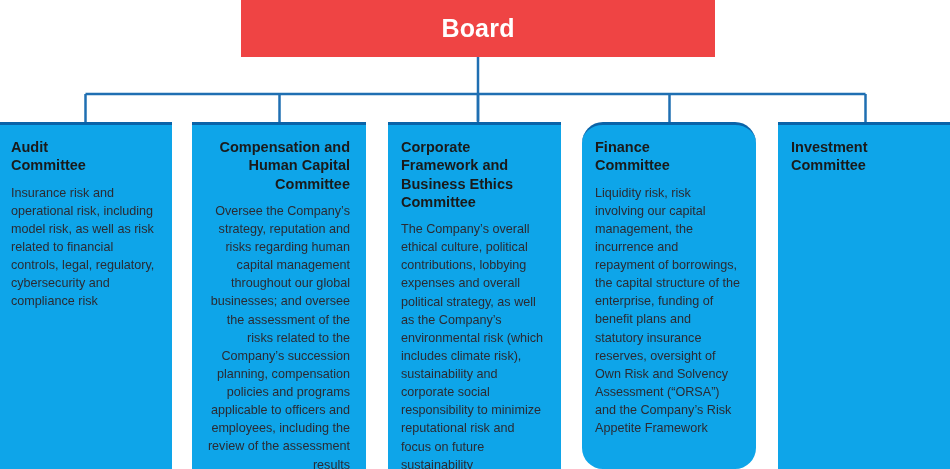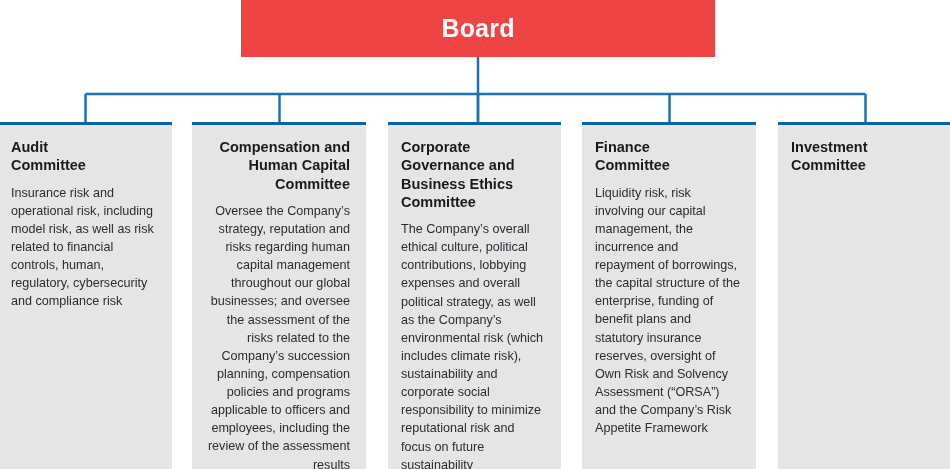--- a/index.html
+++ b/index.html
@@ -49,29 +49,29 @@
     width: 950px;
     height: 469px;
     pointer-events: none;
   }
 
   
   .committee {
     position: absolute;
     top: 122px;
     height: 347px;
-    background: #e5e5e5;
+    background: #0ea5e9;
     border-top: 3px solid #0A63A8;
     box-sizing: border-box;
     padding: 13px 16px 0 13px;
   }
   .committee.c1 { left: 0px;   width: 172px; padding-left: 11px; }
   .committee.c2 { left: 192px; width: 174px; text-align: right; }
   .committee.c3 { left: 388px; width: 173px; }
-  .committee.c4 { left: 582px; width: 174px; }
+  .committee.c4 { left: 582px; width: 174px; border-radius: 21px; }
   .committee.c5 { left: 778px; width: 206px; }
 
   .committee-title {
     color: #1a1a1a;
     font-size: 14.5px;
     font-weight: bold;
     line-height: 1.26;
     margin: 0 0 9px 0;
     white-space: pre-line;
   }
@@ -100,33 +100,33 @@
     <line x1="85.5" y1="94" x2="85.5" y2="122" stroke="#1f6fb2" stroke-width="2.5"></line>
     <line x1="279.5" y1="94" x2="279.5" y2="122" stroke="#1f6fb2" stroke-width="2.5"></line>
     <line x1="478" y1="94" x2="478" y2="122" stroke="#1f6fb2" stroke-width="2.5"></line>
     <line x1="669.5" y1="94" x2="669.5" y2="122" stroke="#1f6fb2" stroke-width="2.5"></line>
     <line x1="865.5" y1="94" x2="865.5" y2="122" stroke="#1f6fb2" stroke-width="2.5"></line>
   </svg>
 
   <div class="committee c1">
     <div class="committee-title">Audit
 Committee</div>
-    <div class="committee-desc">Insurance risk and operational risk, including model risk, as well as risk related to financial controls, human, regulatory, cybersecurity and compliance risk</div>
+    <div class="committee-desc">Insurance risk and operational risk, including model risk, as well as risk related to financial controls, legal, regulatory, cybersecurity and compliance risk</div>
   </div>
 
   <div class="committee c2">
     <div class="committee-title">Compensation and
 Human Capital
 Committee</div>
     <div class="committee-desc">Oversee the Company’s strategy, reputation and risks regarding human capital management throughout our global businesses; and oversee the assessment of the risks related to the Company’s succession planning, compensation policies and programs applicable to officers and employees, including the review of the assessment results</div>
   </div>
 
   <div class="committee c3">
     <div class="committee-title">Corporate
-Governance and
+Framework and
 Business Ethics
 Committee</div>
     <div class="committee-desc">The Company’s overall ethical culture, political contributions, lobbying expenses and overall political strategy, as well as the Company’s environmental risk (which includes climate risk), sustainability and corporate social responsibility to minimize reputational risk and focus on future sustainability</div>
   </div>
 
   <div class="committee c4">
     <div class="committee-title">Finance
 Committee</div>
     <div class="committee-desc">Liquidity risk, risk involving our capital management, the incurrence and repayment of borrowings, the capital structure of the enterprise, funding of benefit plans and statutory insurance reserves, oversight of Own Risk and Solvency Assessment (“ORSA”) and the Company’s Risk Appetite Framework</div>
   </div>

